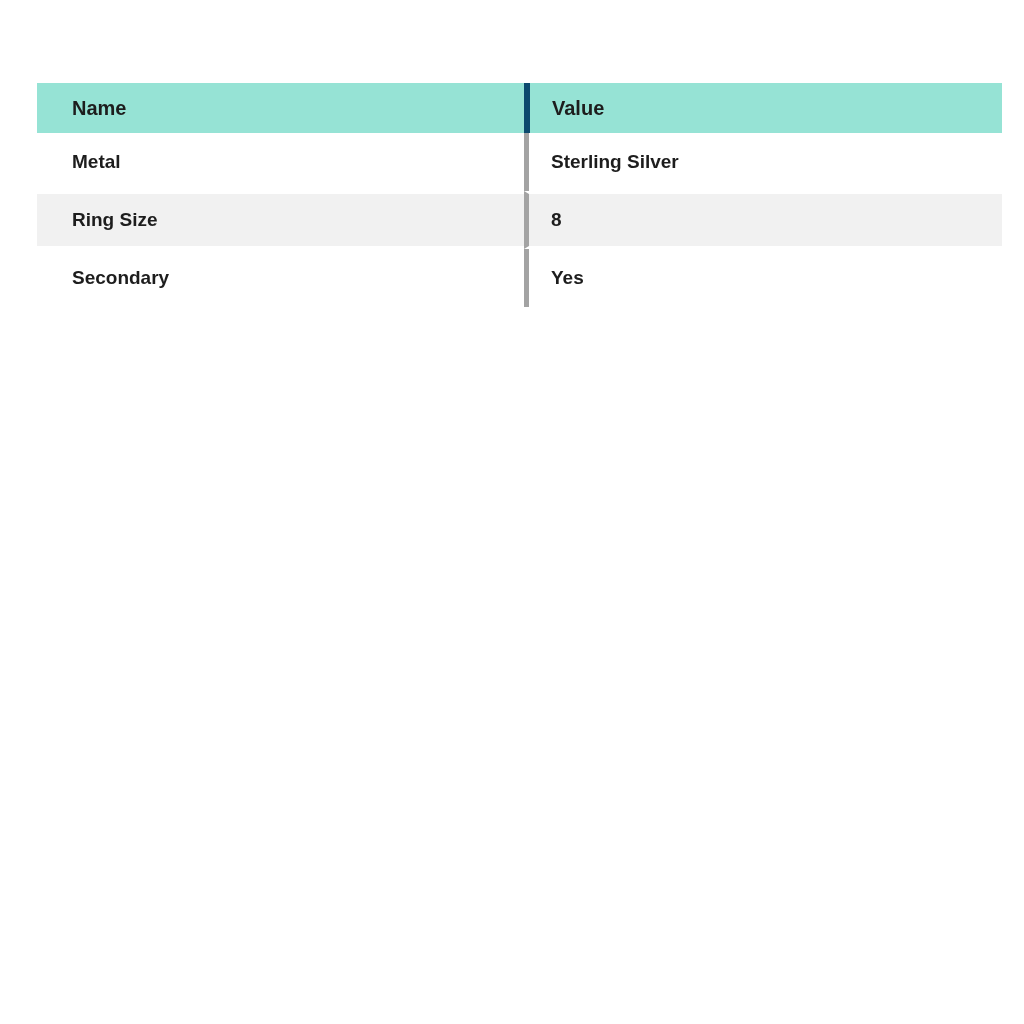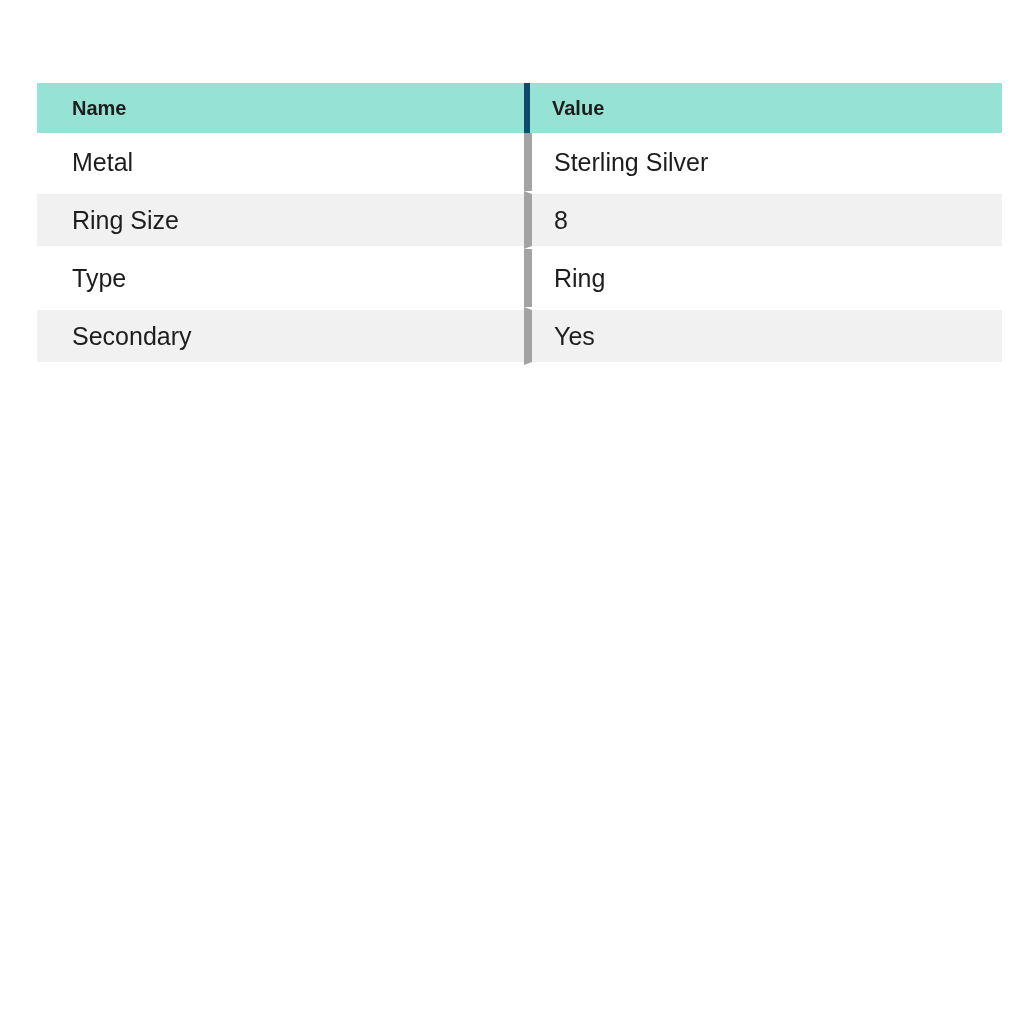--- a/index.html
+++ b/index.html
@@ -34,29 +34,29 @@
   }
   .spec-table th.col-value {
     padding-left: 22px;
     border-left: 6px solid #0c4a6e;
   }
   .spec-table col.col-name  { width: 487px; }
   .spec-table col.col-value { width: 478px; }
 
   .spec-table td {
     height: 58px;
-    font-size: 25px;
-    font-weight: 400;
+    font-size: 19px;
+    font-weight: 700;
     padding: 0 0 0 35px;
     vertical-align: middle;
     background: #ffffff;
   }
   .spec-table td.col-value {
     padding-left: 22px;
-    border-left: 8px solid #a3a3a3;
+    border-left: 5px solid #a3a3a3;
   }
   .spec-table tbody tr:nth-child(even) td {
     background: #f1f1f1;
     border-top: 3px solid #ffffff;
     border-bottom: 3px solid #ffffff;
   }
 </style>
 </head>
 <body>
 
@@ -74,21 +74,17 @@
   <tbody>
       <tr>
         <td class="col-name">Metal</td>
         <td class="col-value">Sterling Silver</td>
       </tr>
       <tr>
         <td class="col-name">Ring Size</td>
         <td class="col-value">8</td>
       </tr>
       <tr>
-        <td class="col-name">Type</td>
-        <td class="col-value">Ring</td>
-      </tr>
-      <tr>
         <td class="col-name">Secondary</td>
         <td class="col-value">Yes</td>
       </tr>
     </tbody>
 </table>
 
 </body></html>

